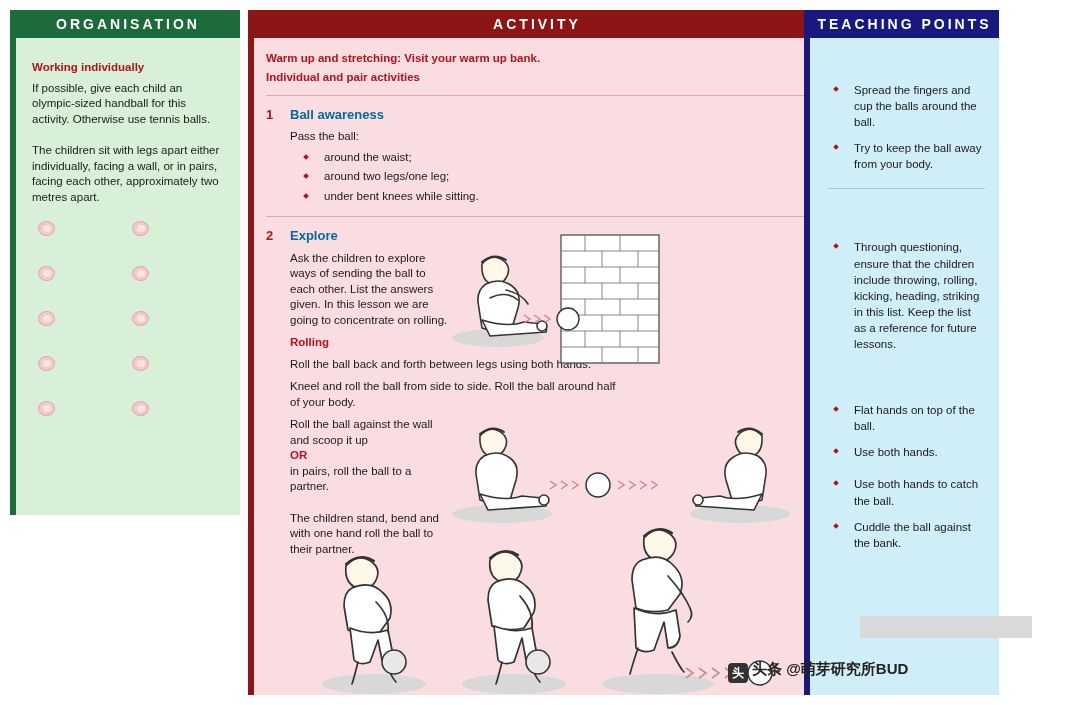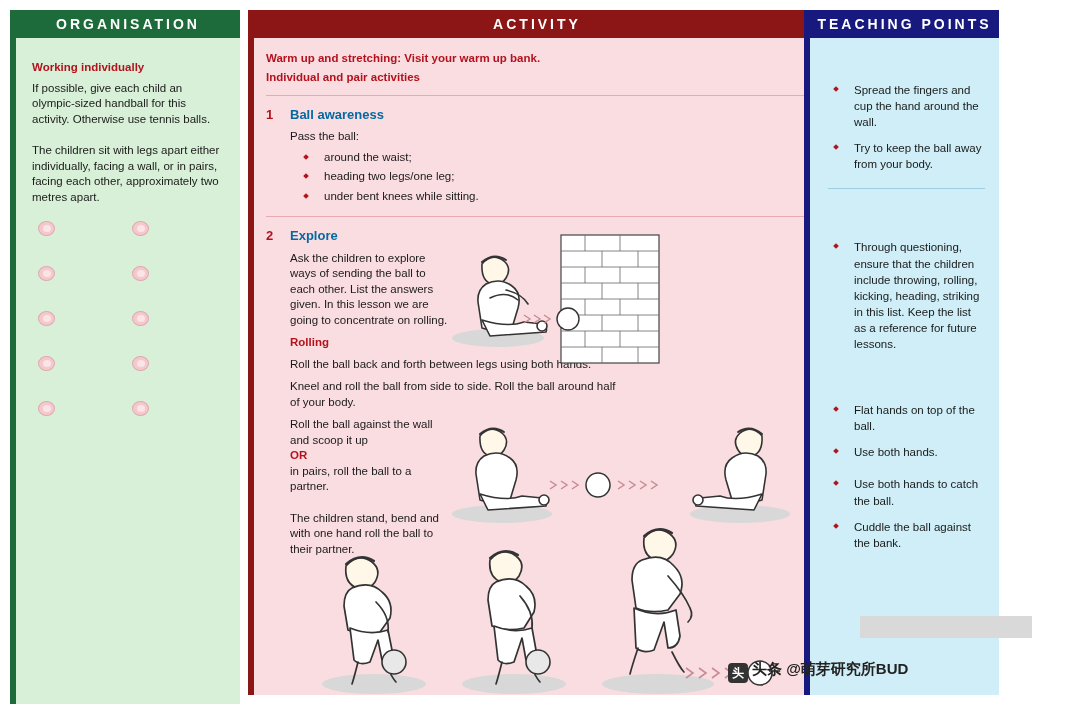--- a/index.html
+++ b/index.html
@@ -30,21 +30,21 @@
     letter-spacing: 3px;
     font-weight: bold;
     font-size: 14px;
     color: #ffffff;
   }
 
   
   #col-org {
     left: 10px;
     width: 230px;
-    height: 694px;
+    height: 505px;
     background: #d8f0d8;
     border-left: 6px solid #1d6b3a;
   }
   #col-org .col-head {
     background: #1d6b3a;
   }
   #org-body {
     padding: 22px 16px 10px 16px;
     font-size: 11.5px;
     color: #1a1a1a;
@@ -257,21 +257,21 @@
 
       <hr class="rule">
 
       <div class="sect">
         <div class="sect-num">1</div>
         <div class="sect-body">
           <div class="sect-title">Ball awareness</div>
           <p class="lead">Pass the ball:</p>
           <ul class="bullets">
             <li>around the waist;</li>
-            <li>heading two legs/one leg;</li>
+            <li>around two legs/one leg;</li>
             <li>under bent knees while sitting.</li>
           </ul>
         </div>
       </div>
 
       <hr class="rule">
 
       <div class="sect">
         <div class="sect-num">2</div>
         <div class="sect-body">
@@ -426,21 +426,21 @@
     </div>
   </div>
 
   <div class="col" id="col-tp">
     <div class="col-head">TEACHING POINTS</div>
     <div id="tp-body">
 
       <div class="sp1"></div>
 
       <div class="tp-group">
-        <div class="tp-item">Spread the fingers and cup the hand around the wall.</div>
+        <div class="tp-item">Spread the fingers and cup the balls around the ball.</div>
         <div class="tp-item">Try to keep the ball away from your body.</div>
       </div>
 
       <hr class="tp-rule">
       <div class="sp2"></div>
 
       <div class="tp-group">
         <div class="tp-item">Through questioning, ensure that the children include throwing, rolling, kicking, heading, striking in this list. Keep the list as a reference for future lessons.</div>
       </div>
 

